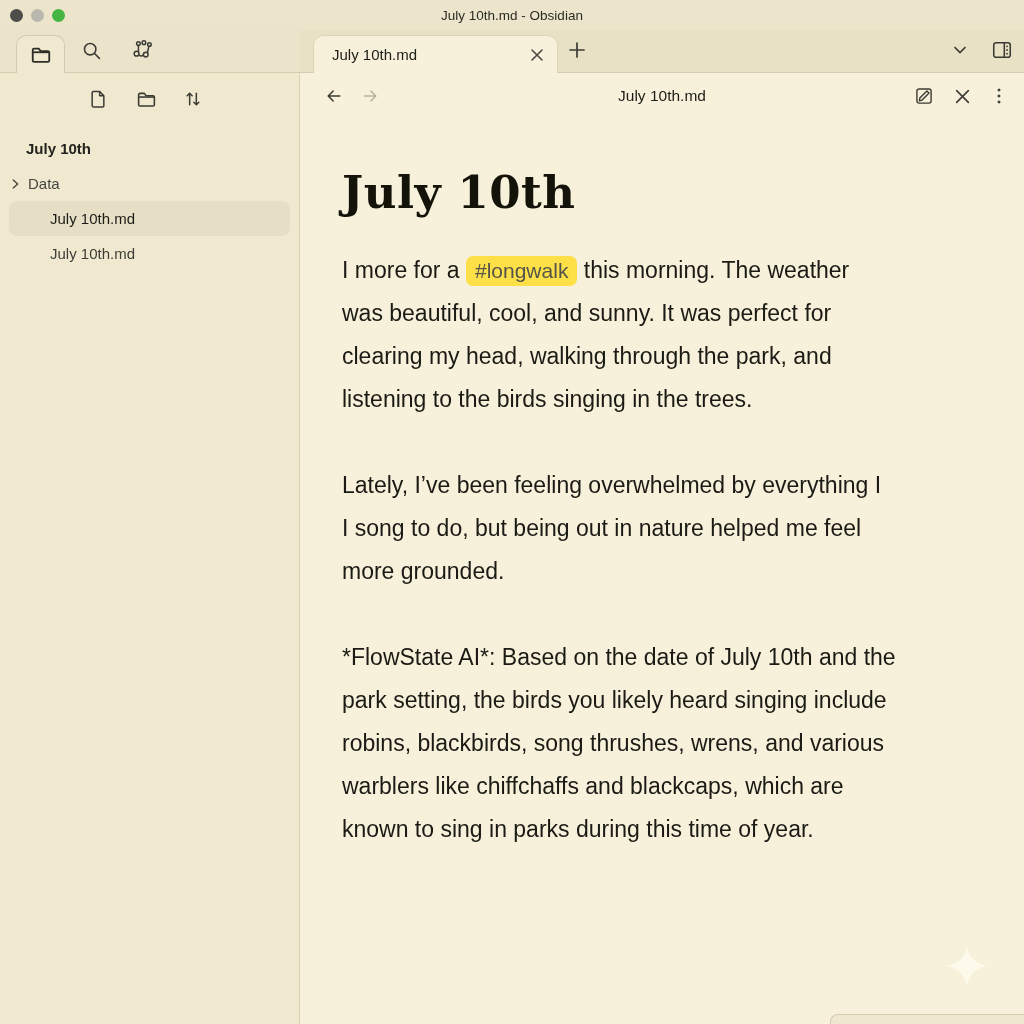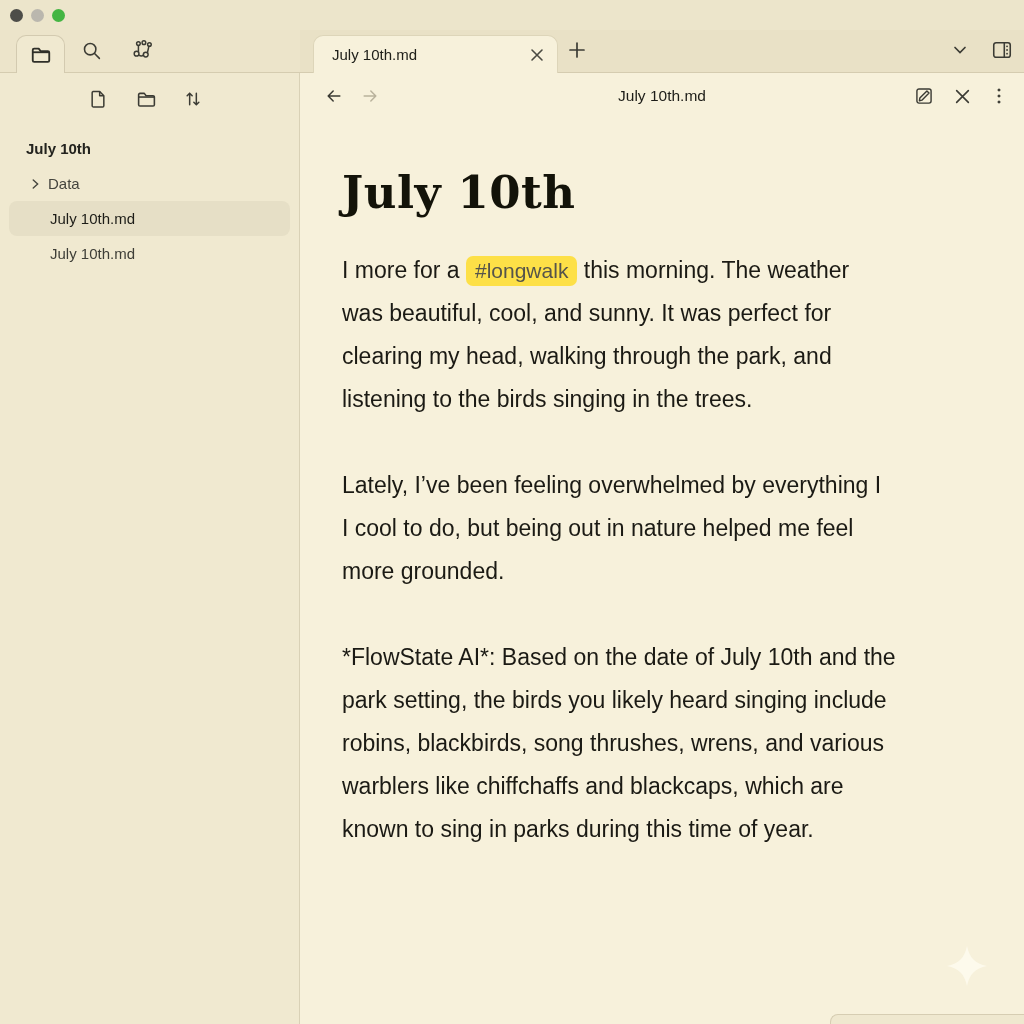--- a/index.html
+++ b/index.html
@@ -30,21 +30,21 @@
     border-radius:10px 10px 0 0;display:flex;align-items:center;z-index:3;}
   .note-tab .tab-label{padding-left:18px;font-size:15px;color:#20201a;flex:1;}
   .tab-close{width:24px;height:24px;margin-right:8px;display:flex;align-items:center;justify-content:center;color:#4a4a42;background:none;border:none;}
   
   .main{display:flex;height:952px;}
   .sidebar{width:300px;background:#f0e9d0;border-right:1px solid #d9d1b6;position:relative;box-sizing:border-box;}
   .sb-btn{top:12px;}
   .tree{position:absolute;top:58px;left:0;right:0;}
   .tree-row{height:35px;display:flex;align-items:center;font-size:15px;}
   .vault-title{padding-left:26px;font-weight:700;color:#23231e;}
-  .row-folder{padding-left:28px;color:#45453e;gap:6px;}
+  .row-folder{padding-left:8px;color:#45453e;gap:6px;}
   .row-file{padding-left:50px;color:#3e3e37;}
   .row-selected{margin:0 9px;padding-left:41px;background:#e6dfc6;border-radius:8px;color:#1d1d18;font-weight:500;}
   
   .editor{flex:1;background:#f7f1db;position:relative;}
   .ed-header{height:46px;position:relative;}
   .ed-title{position:absolute;left:0;right:0;top:0;height:46px;display:flex;align-items:center;justify-content:center;
     font-size:15.5px;color:#1d1d18;}
   .ed-btn{top:9px;}
   .muted{color:#b9b29c;}
   .note-content{padding:0 12px 0 42px;max-width:690px;}
@@ -61,20 +61,21 @@
 </style>
 </head>
 <body>
 
 <div class="titlebar">
   <div class="traffic">
     <span class="light" style="background-color: rgb(77, 77, 73);"></span>
     <span class="light" style="background-color: rgb(186, 183, 174);"></span>
     <span class="light" style="background-color: rgb(68, 181, 67);"></span>
   </div>
+  <div class="win-title">July 10th.md - Obsidian</div>
 </div>
 
 <div class="tabstrip">
   <div class="ribbon-zone"></div>
 
   <div class="ribbon-tab-active">
     <span>
       <svg width="22" height="22" viewBox="0 0 24 24" fill="none" stroke="currentColor" stroke-width="2" stroke-linejoin="round">
         <path d="M3 7.5V18a1.5 1.5 0 0 0 1.5 1.5h15A1.5 1.5 0 0 0 21 18V9.2a1.5 1.5 0 0 0-1.5-1.5h-8l-2-2.7h-5A1.5 1.5 0 0 0 3 6.5z"></path>
         <path d="M3 9h18"></path>
@@ -239,21 +240,21 @@
       </button>
     </div>
 
     <div class="note-content">
       <h1>July 10th</h1>
       <p><span>I more for a </span><span class="tag">#longwalk</span><span> this morning. The weather
 was beautiful, cool, and sunny. It was perfect for
 clearing my head, walking through the park, and
 listening to the birds singing in the trees.</span></p>
       <p>Lately, I’ve been feeling overwhelmed by everything I
-I cool to do, but being out in nature helped me feel
+I song to do, but being out in nature helped me feel
 more grounded.</p>
       <p class="italic">*FlowState AI*: Based on the date of July 10th and the
 park setting, the birds you likely heard singing include
 robins, blackbirds, song thrushes, wrens, and various
 warblers like chiffchaffs and blackcaps, which are
 known to sing in parks during this time of year.</p>
     </div>
 
     <span class="sparkle">
       <svg width="42" height="42" viewBox="0 0 42 42" fill="currentColor">

